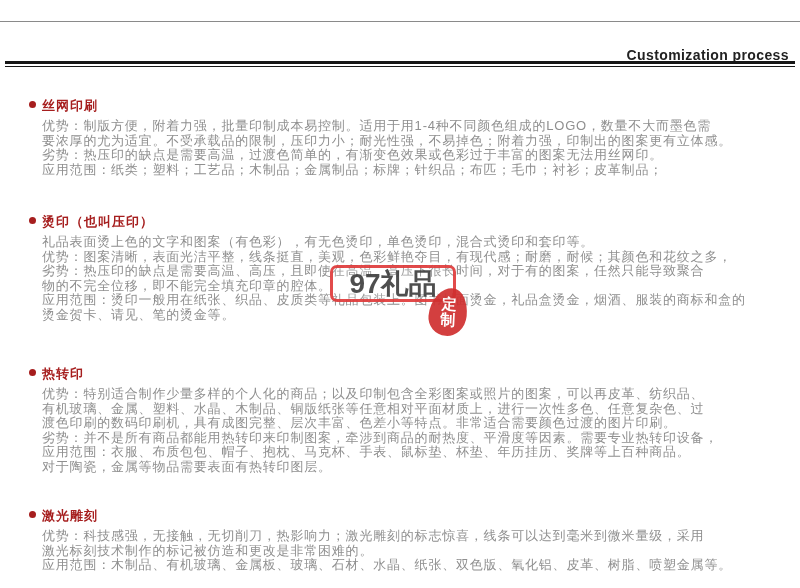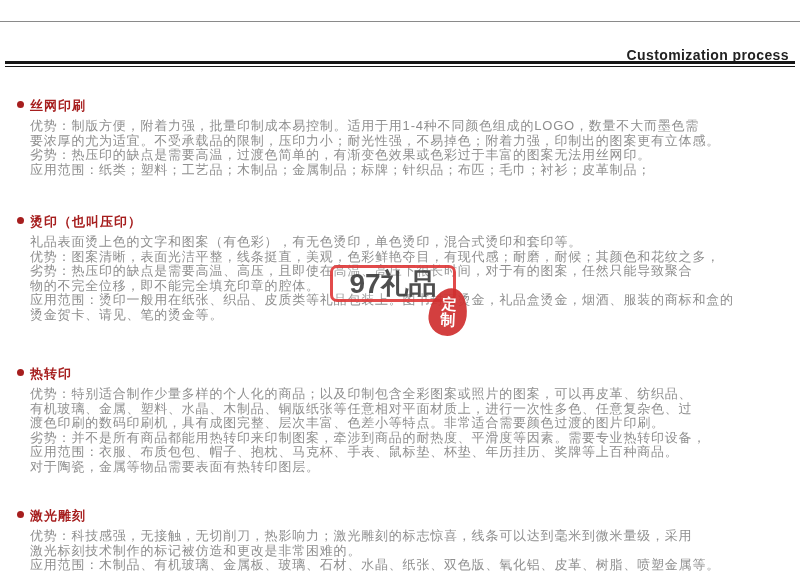--- a/index.html
+++ b/index.html
@@ -21,21 +21,21 @@
   }
   .page-subtitle {
     position:absolute; right:11px; top:47px;
     font-size:14px; font-weight:bold; color:#222; letter-spacing:0.4px;
   }
   .double-rule { position:absolute; left:5px; top:61px; width:790px; }
   .double-rule .thick { height:3px; background:#161616; }
   .double-rule .gap   { height:2px; background:#fff; }
   .double-rule .thin  { height:1px; background:#161616; }
   
-  .sec { position:absolute; left:0; width:800px; padding-left:30px; }
+  .sec { position:absolute; left:0; width:800px; padding-left:42px; }
   .sec-head { position:relative; height:17px; margin-bottom:6px; }
   .bullet {
     position:absolute; left:-13px; top:5px; width:7px; height:7px;
     border-radius:50%; background:#a61e1e; display:inline-block;
   }
   .sec-title {
     font-size:13px; font-weight:bold; color:#a61e1e; letter-spacing:1px;
   }
   .body-line {
     font-size:13px; color:#8f8f8f; letter-spacing:0.8px;

